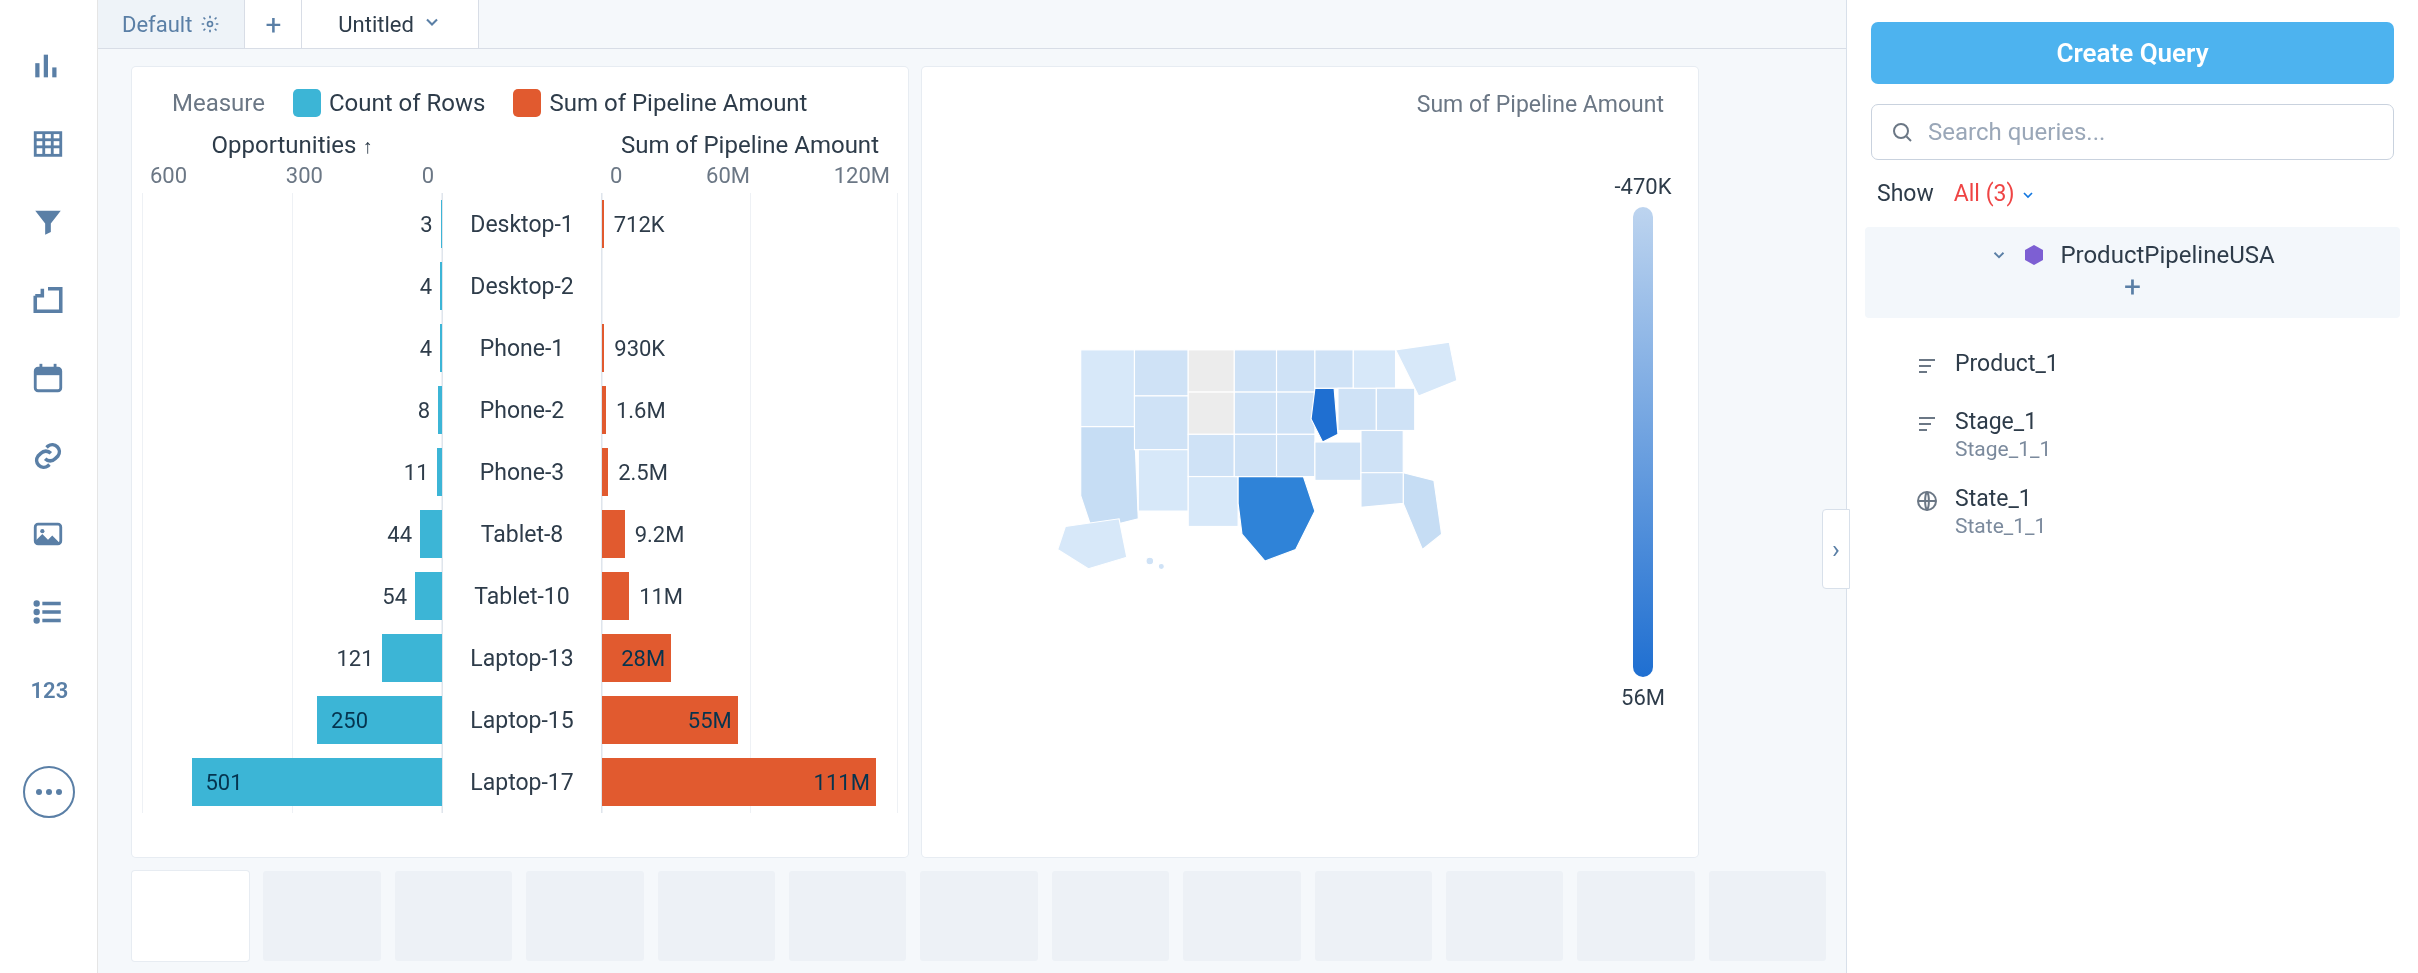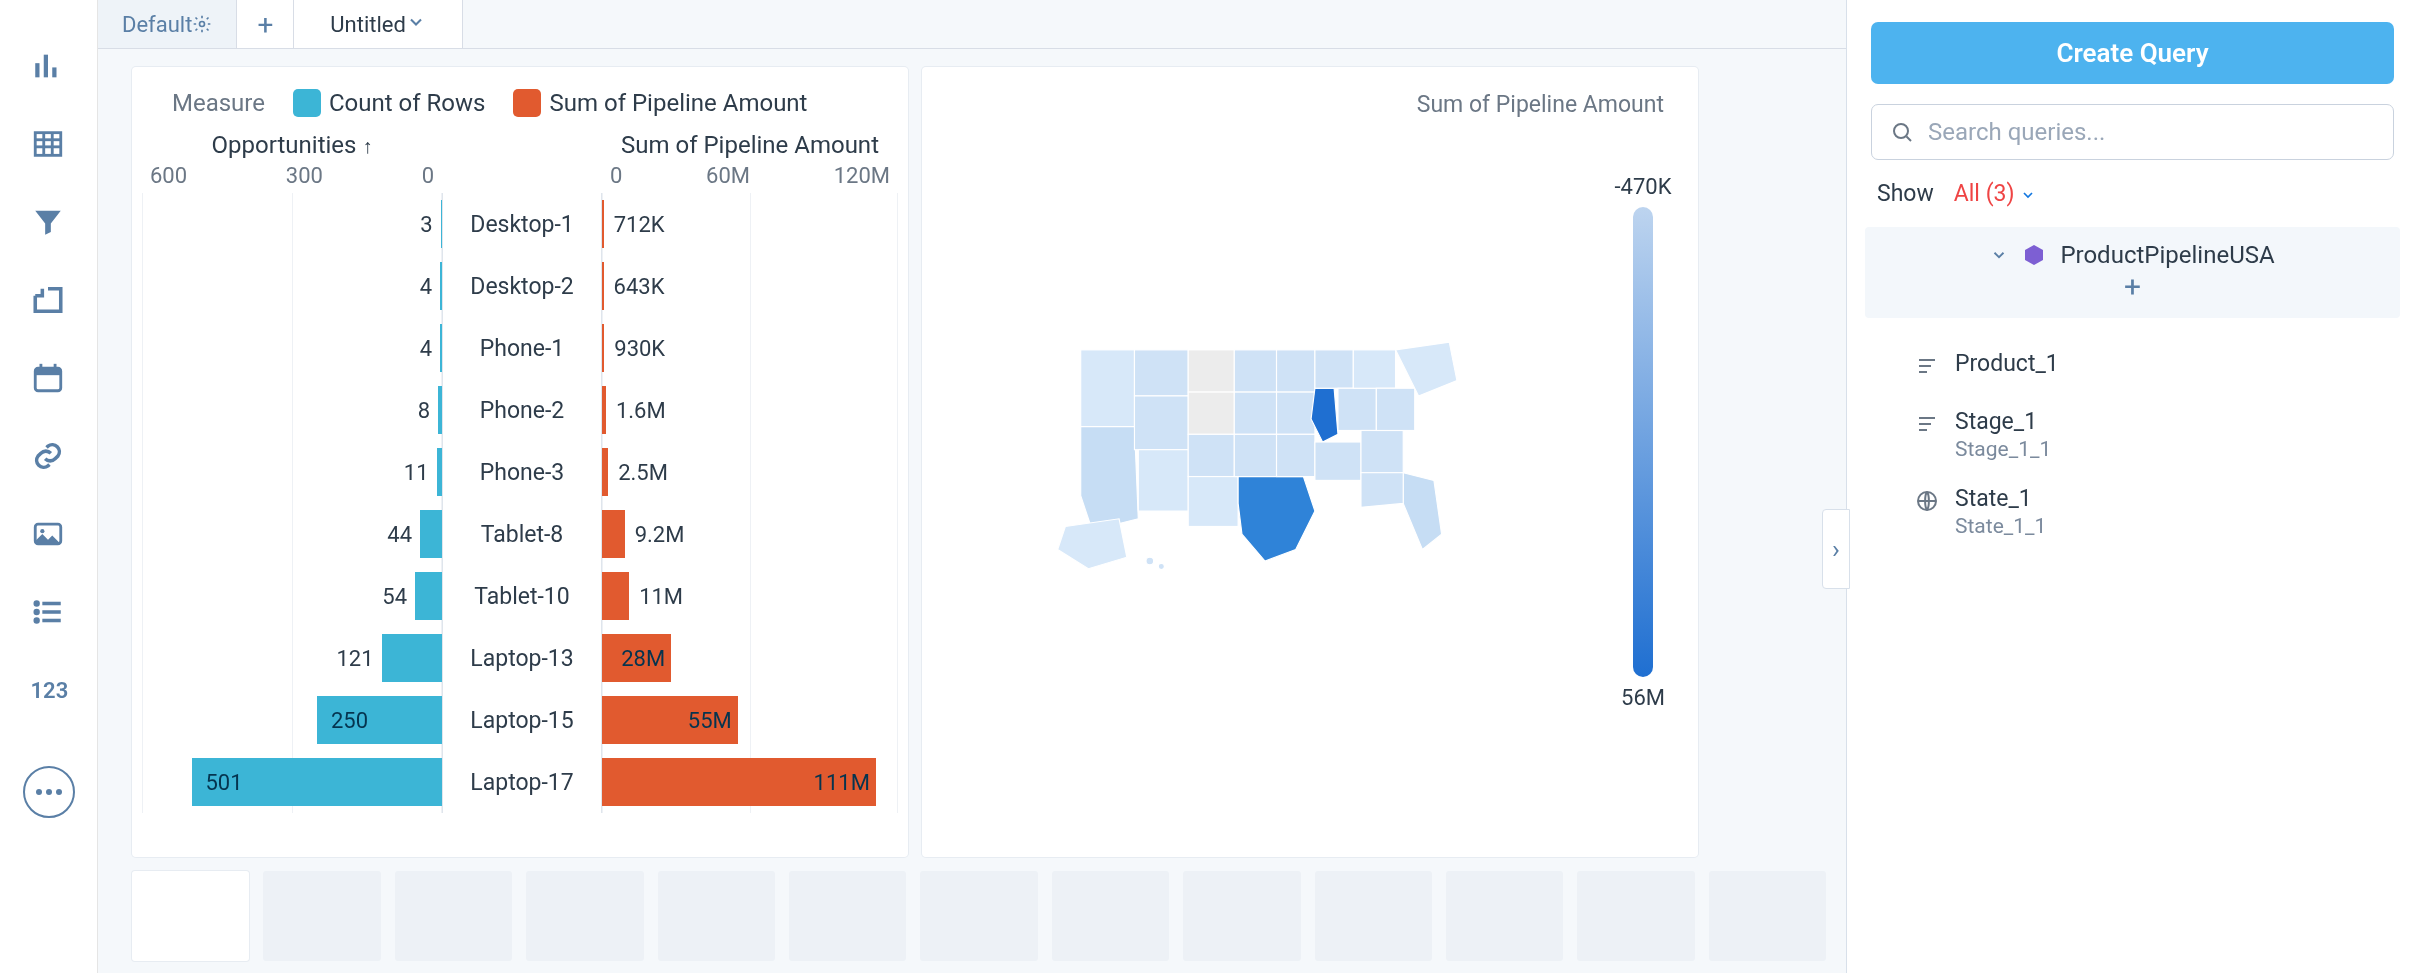--- a/index.html
+++ b/index.html
@@ -11,21 +11,21 @@
 .rail-item { width: 36px; height: 36px; display: flex; align-items: center; justify-content: flex-start; color: #5a7fa6; cursor: pointer; }
 .rail-item svg { width: 34px; height: 34px; }
 .rail .num { color: #5a7fa6; font-size: 22px; font-weight: 600; }
 .rail .more { width: 52px; height: 52px; border: 2px solid #5a7fa6; border-radius: 50%; display: flex; align-items: center; justify-content: center; margin-top: 16px; }
 .rail .more-dots { display:flex; gap:4px; }
 .rail .more-dots span{ width:6px; height:6px; background:#5a7fa6; border-radius:50%; }
 
 
 .main { flex: 1; display:flex; flex-direction:column; background:#f5f8fb; }
 .tabs { display:flex; height:52px; border-bottom:1px solid #d8dde6; background:#f5f8fb; }
-.tab { display:flex; align-items:center; padding:0 24px; border-right:1px solid #d8dde6; font-size:22px; color:#5a7fa6; gap:0; cursor:pointer; }
+.tab { display:flex; align-items:center; padding:0 24px; border-right:1px solid #d8dde6; font-size:22px; color:#5a7fa6; gap:8px; cursor:pointer; }
 .tab.default { background:#eef3f8; }
 .tab.add { padding:0 20px; font-size:28px; background:#fff; }
 .tab.titled { background:#fff; padding:0 36px; color:#2e3c4a; }
 .tab-chevron { color:#5a7fa6; }
 
 .canvas { flex:1; padding:18px 20px 12px 34px; display:flex; gap:14px; flex-direction:column; position:relative; }
 .row { display:flex; gap:14px; }
 .card { background:#fff; border-radius:4px; box-shadow:0 0 0 1px #e7ecf2; position:relative; }
 .card.chart { width:776px; height:790px; padding:16px 10px 10px 10px; }
 .card.map { width:776px; height:790px; padding:16px 10px 10px 10px; }
@@ -292,24 +292,20 @@
                 <span>120M</span>
               </div>
               <div class="bars-area" id="bars-right">
                 <div class="gridline" style="left:0"></div>
                 <div class="gridline" style="left:50%"></div>
                 <div class="gridline" style="right:0"></div>
               <div class="bar-row" style="top: 0px;">
                     <div class="hbar orange" style="width: 0.593333%;"></div>
                     <div class="val-label" style="left: calc(0.593333% + 10px);">712K</div>
                   </div>
-                  <div class="bar-row" style="top: 62px;">
-                    <div class="hbar orange" style="width: 0.535833%;"></div>
-                    <div class="val-label" style="left: calc(0.535833% + 10px);">643K</div>
-                  </div>
                   <div class="bar-row" style="top: 124px;">
                     <div class="hbar orange" style="width: 0.775%;"></div>
                     <div class="val-label" style="left: calc(0.775% + 10px);">930K</div>
                   </div>
                   <div class="bar-row" style="top: 186px;">
                     <div class="hbar orange" style="width: 1.33333%;"></div>
                     <div class="val-label" style="left: calc(1.33333% + 10px);">1.6M</div>
                   </div>
                   <div class="bar-row" style="top: 248px;">
                     <div class="hbar orange" style="width: 2.08333%;"></div>

